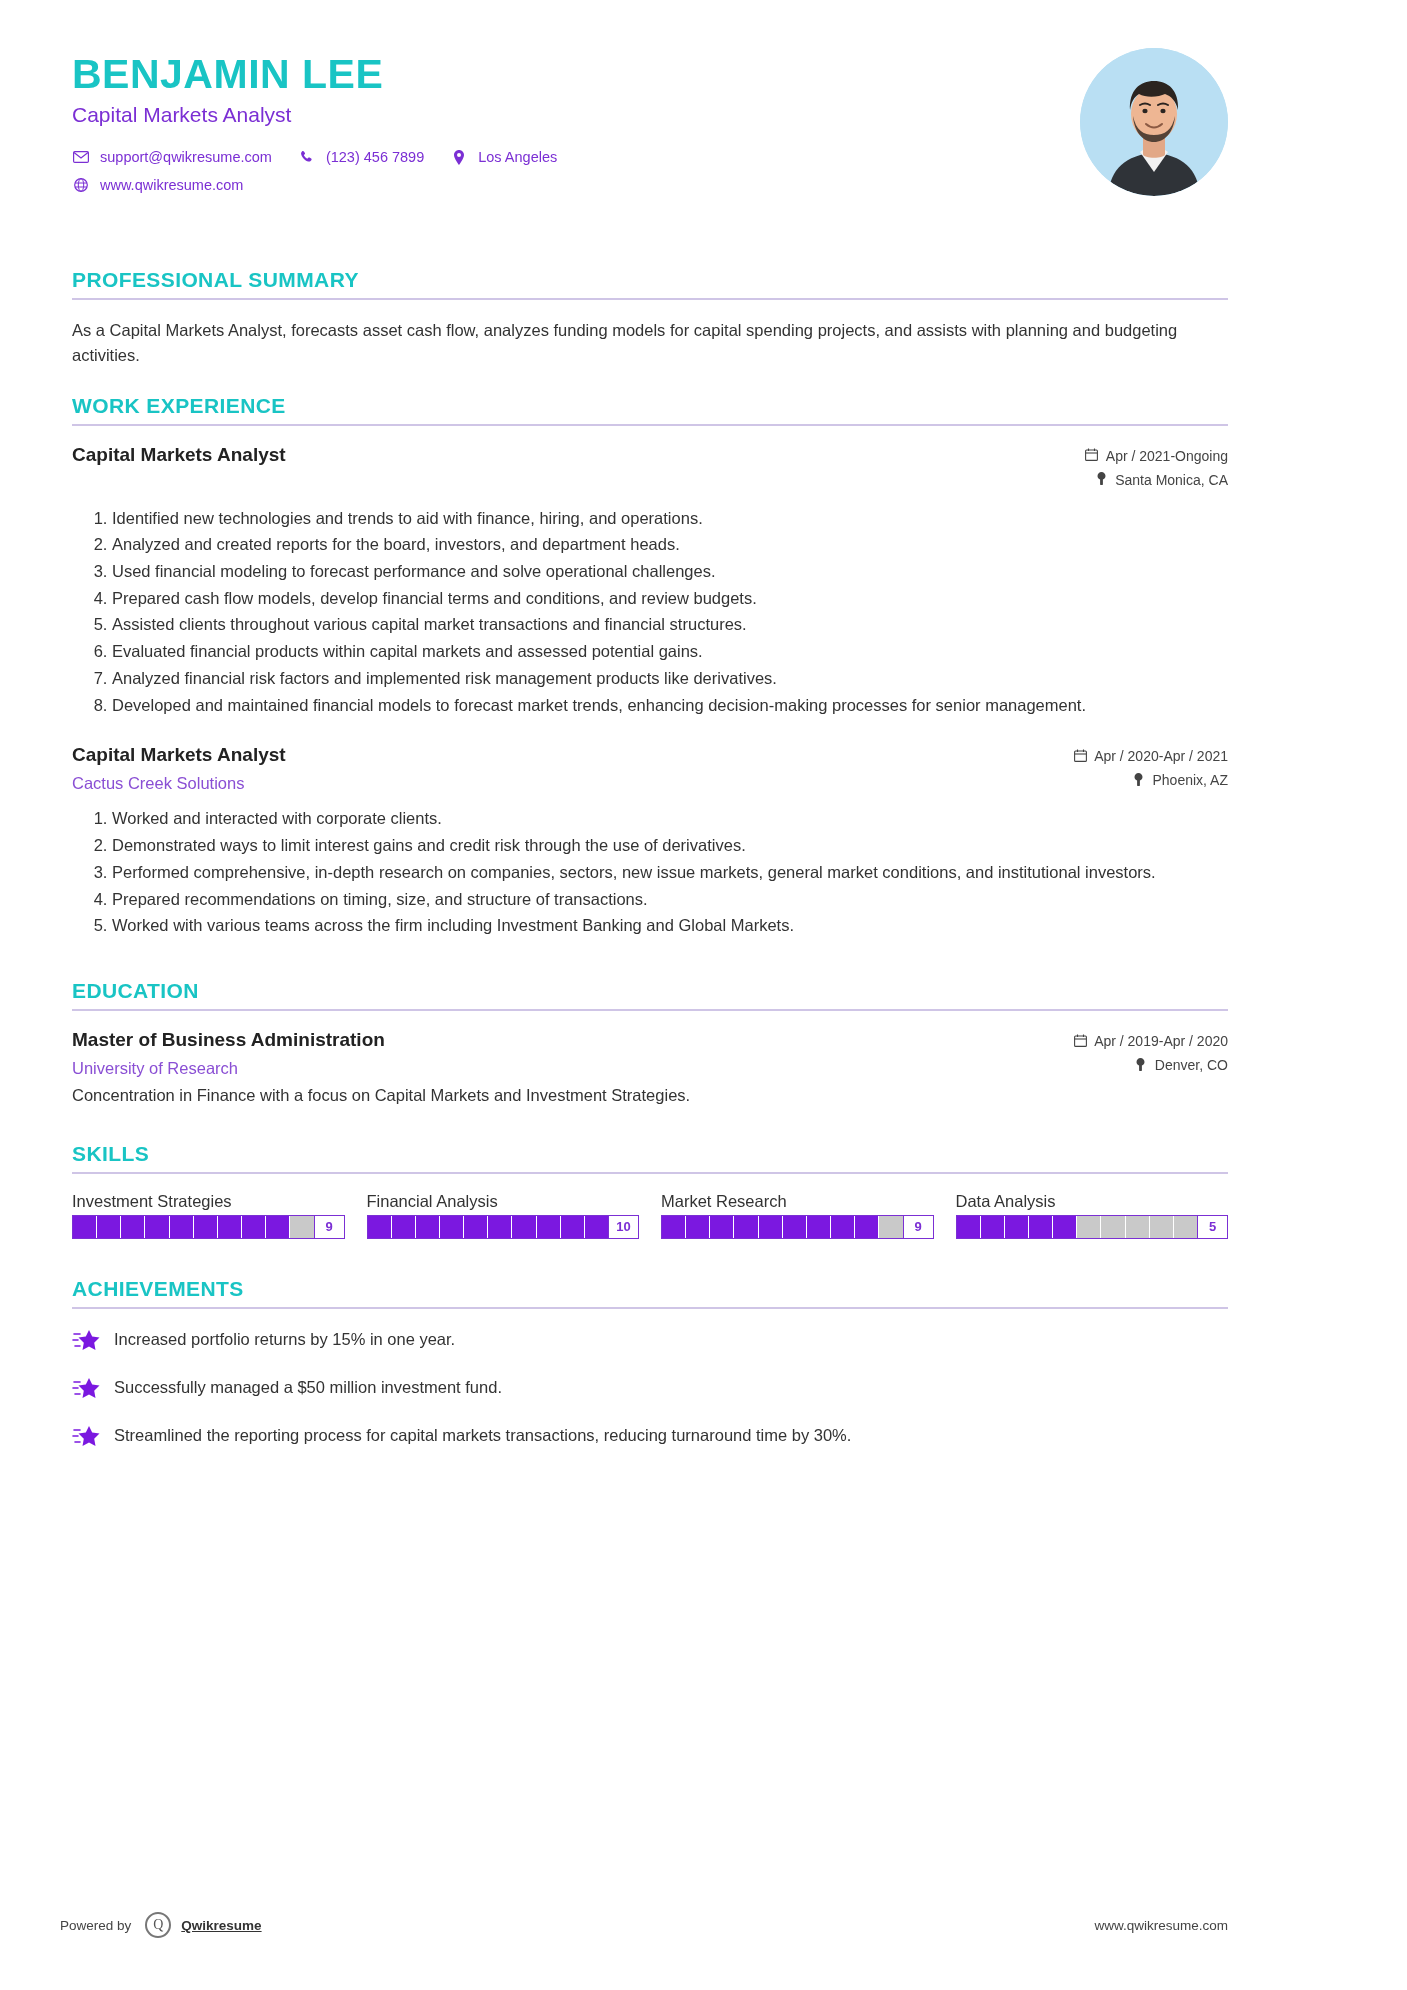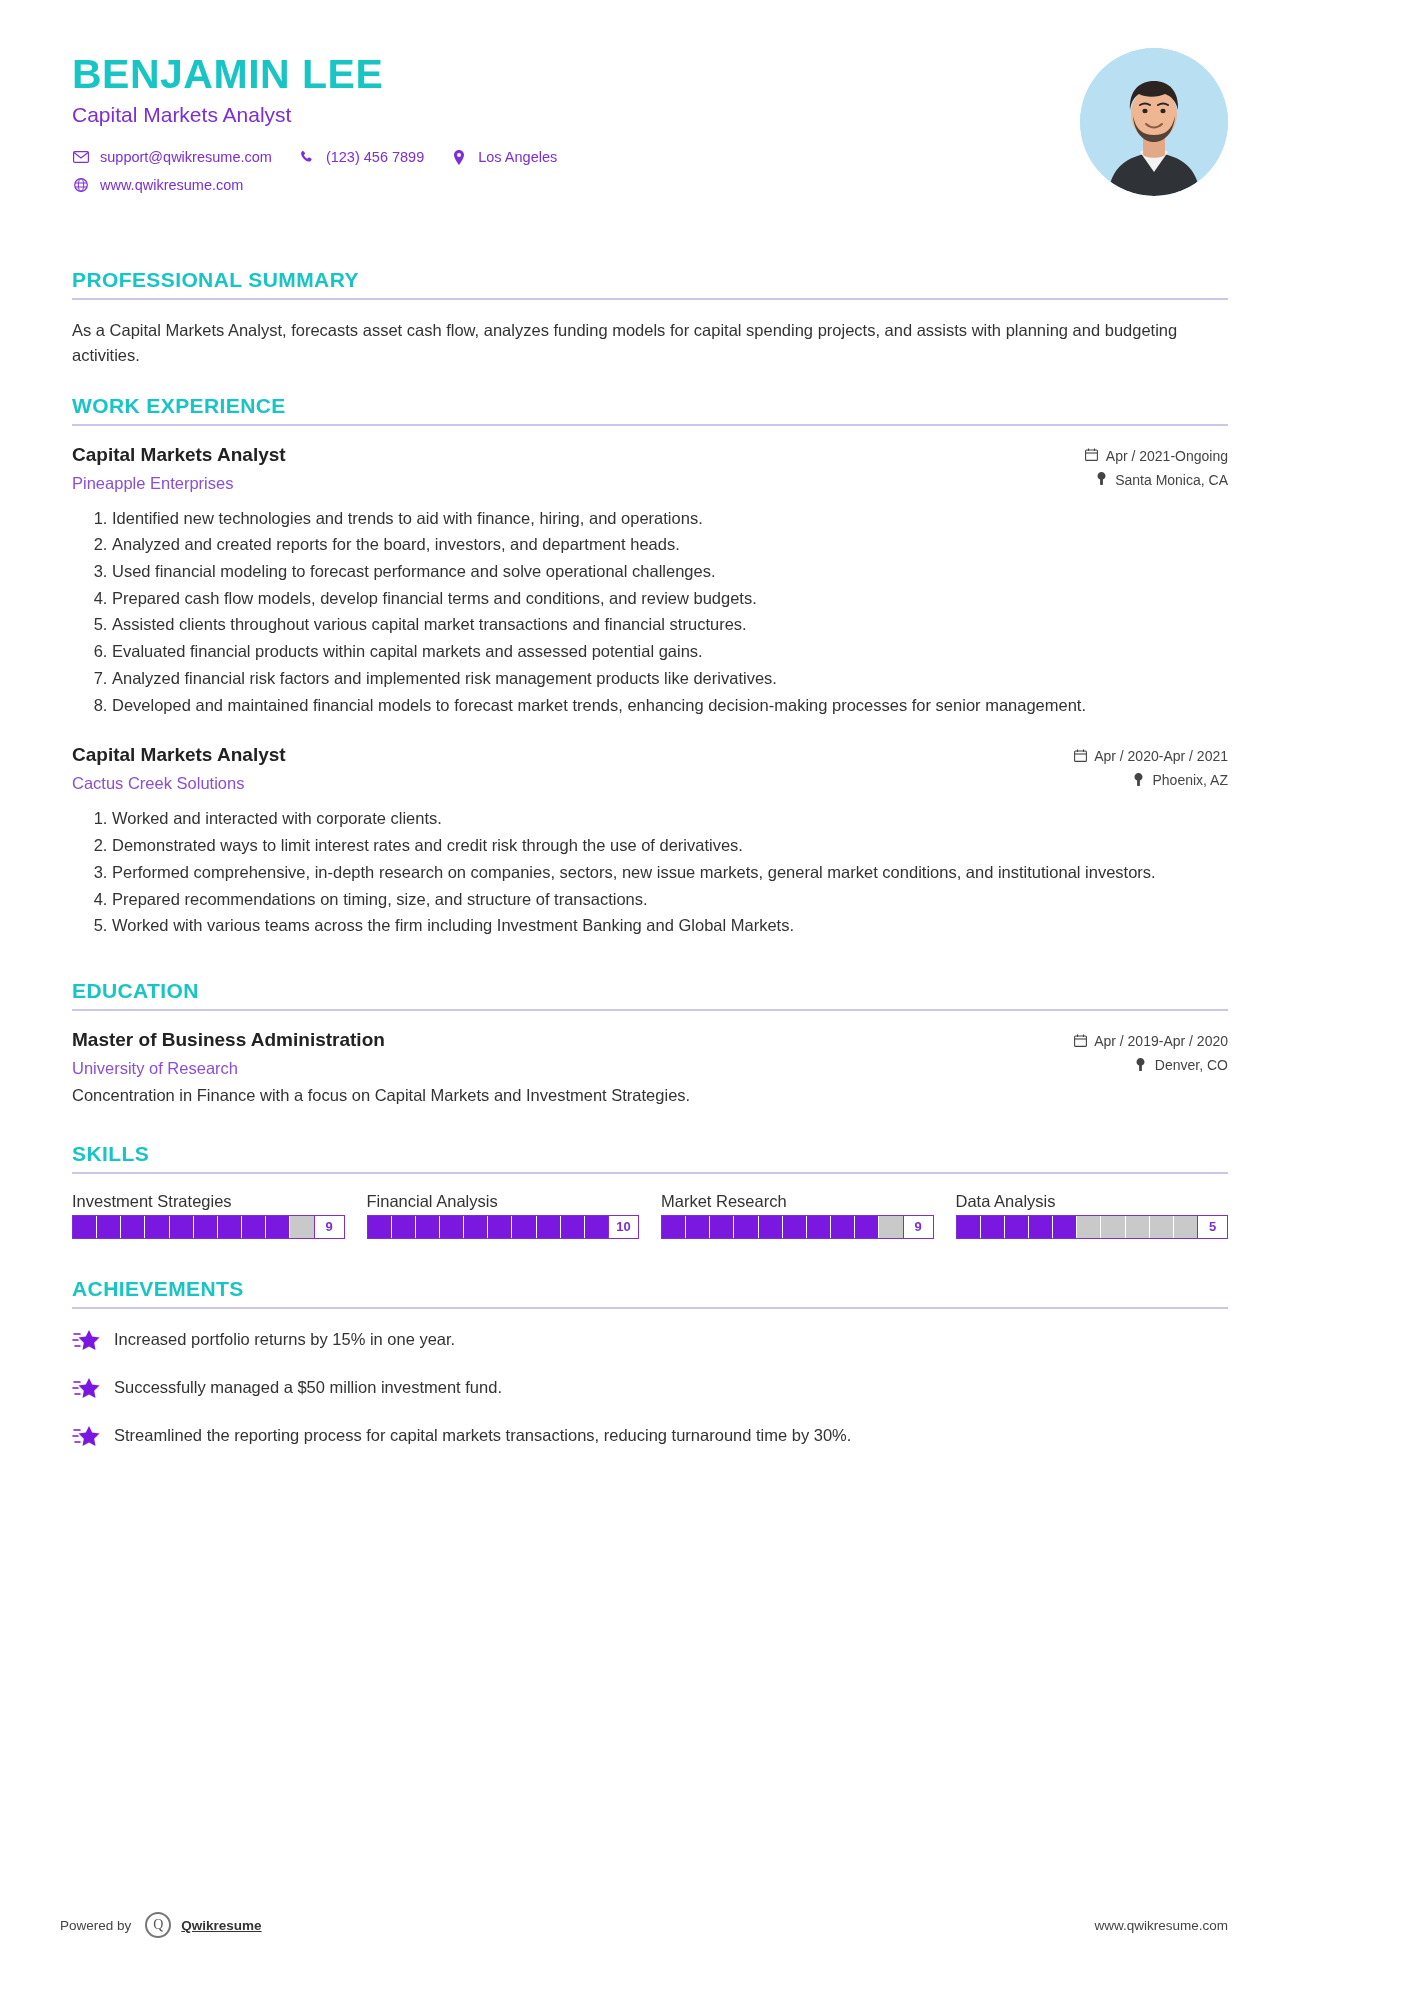--- a/index.html
+++ b/index.html
@@ -350,21 +350,20 @@
   </div>
 
   <div class="section">
     <div class="section-title">WORK EXPERIENCE</div>
     <div class="section-rule"></div>
 
     <div class="entry">
       <div class="entry-head">
         <div class="entry-left">
           <div class="entry-role">Capital Markets Analyst</div>
-          <div class="entry-org">Pineapple Enterprises</div>
         </div>
         <div class="entry-right">
           <div class="meta-line">
             <span class="ico">
               <svg width="13" height="13" viewBox="0 0 13 13">
                   <rect x="0.6" y="2" width="11.8" height="10.4" rx="1" fill="none" stroke="currentColor" stroke-width="1.1"></rect>
                   <path d="M0.6 5h11.8" stroke="currentColor" stroke-width="1.1"></path>
                   <path d="M3.5 0.6v2.4M9.5 0.6v2.4" stroke="currentColor" stroke-width="1.1"></path>
                 </svg>
             </span>
@@ -414,21 +413,21 @@
               <svg width="11" height="13" viewBox="0 0 11 13">
                   <path d="M5.5 0C3.3 0 1.5 1.8 1.5 4c0 1.7 1.2 3 2.6 3.6V12a1.4 1.4 0 0 0 2.8 0V7.6C8.3 7 9.5 5.7 9.5 4c0-2.2-1.8-4-4-4z" fill="currentColor"></path>
                 </svg>
             </span>
             <span>Phoenix, AZ</span>
           </div>
         </div>
       </div>
       <ol class="bullets">
         <li>Worked and interacted with corporate clients.</li>
-        <li>Demonstrated ways to limit interest rates and credit risk through the use of derivatives.</li>
+        <li>Demonstrated ways to limit interest gains and credit risk through the use of derivatives.</li>
         <li>Performed comprehensive, in-depth research on companies, sectors, new issue markets, general market conditions, and institutional investors.</li>
         <li>Prepared recommendations on timing, size, and structure of transactions.</li>
         <li>Worked with various teams across the firm including Investment Banking and Global Markets.</li>
       </ol>
     </div>
   </div>
 
   <div class="section" style="margin-top:40px;">
     <div class="section-title">EDUCATION</div>
     <div class="section-rule"></div>

